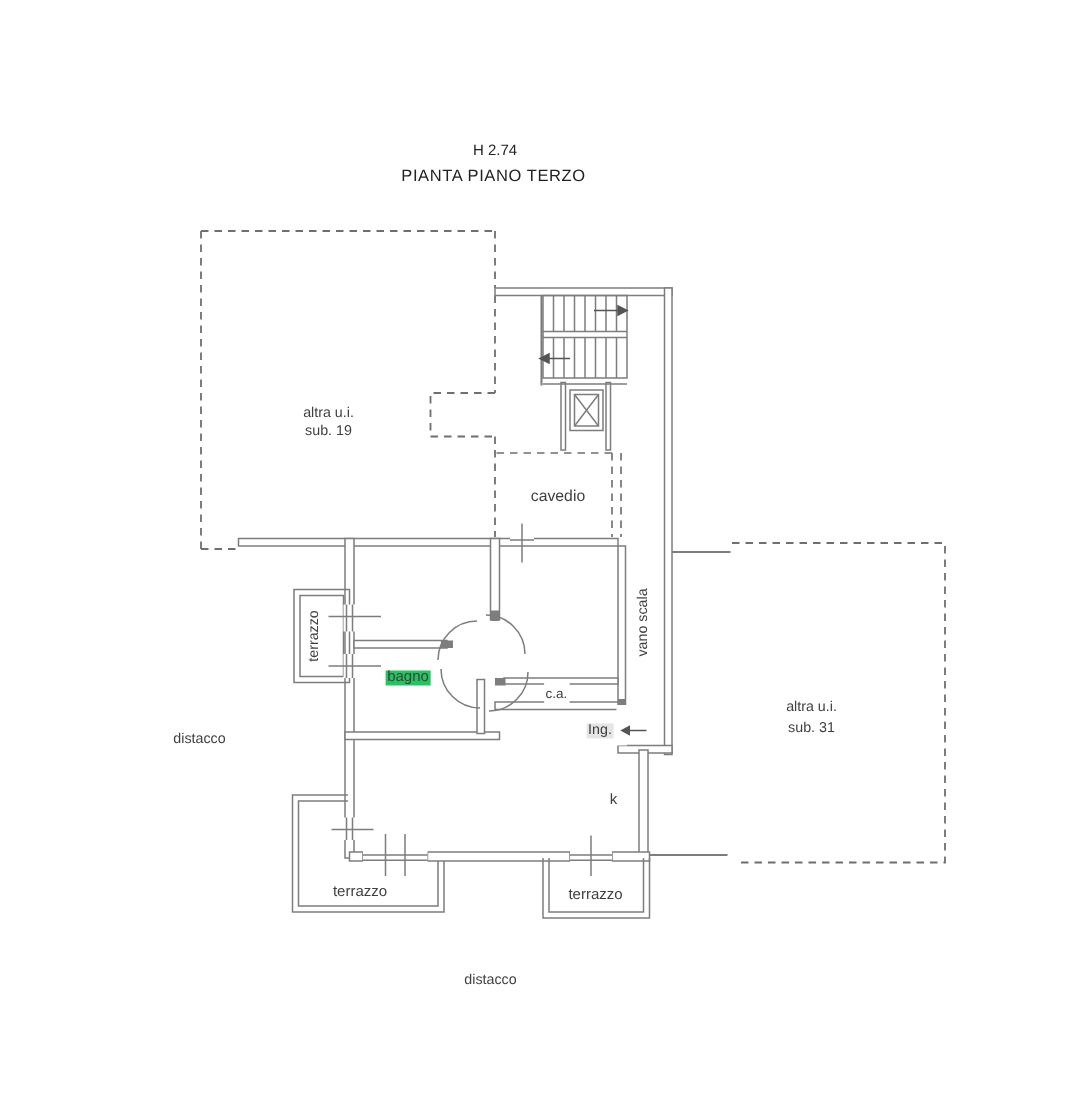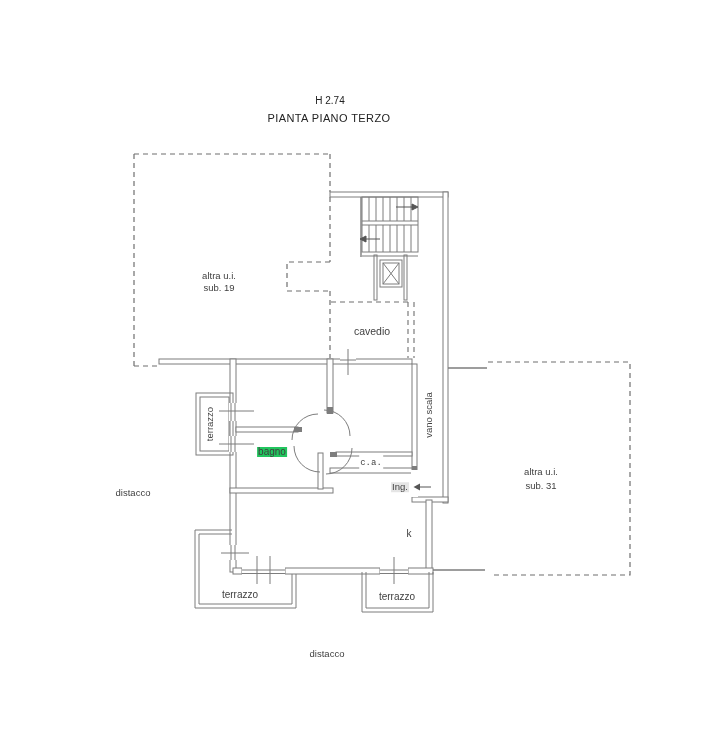--- a/index.html
+++ b/index.html
@@ -12,21 +12,21 @@
   .title{left:329px;top:98px;font-size:11px;letter-spacing:.4px;color:#222;margin-top:20px;}
   .subtitle{left:330px;top:101px;font-size:10px;color:#222;}
   .sub19a{left:219px;top:276px;font-size:9.5px;}
   .sub19b{left:219px;top:288px;font-size:9.5px;}
   .sub21a{left:541px;top:472px;font-size:9.5px;}
   .sub21b{left:541px;top:486px;font-size:9.5px;}
   .cavedio{left:372px;top:331px;font-size:10.5px;text-align:right;}
   .vanoscala{left:429px;top:415px;font-size:9.5px;}
   .terr-left{left:210px;top:424px;font-size:9.5px;}
   .bagno{left:272px;top:452px;font-size:10px;background:#22c55e;padding:0 1px;}
-  .ca{left:371px;top:463px;font-size:9px;background:#fff;padding:4px 1px;font-family:Liberation Mono, monospace;}
+  .ca{left:371px;top:463px;font-size:9px;background:#fff;padding:4px 1px;}
   .ing{left:400px;top:487px;font-size:9.5px;background:#e5e5e5;padding:0 1px;}
   .kk{left:409px;top:534px;font-size:10px;}
   .terr-bl{left:240px;top:595px;font-size:10px;}
   .terr-br{left:397px;top:597px;font-size:10px;}
   .dist-l{left:133px;top:493px;font-size:9.5px;}
   .dist-b{left:327px;top:654px;font-size:9.5px;}
 </style>
 </head>
 <body>
 

